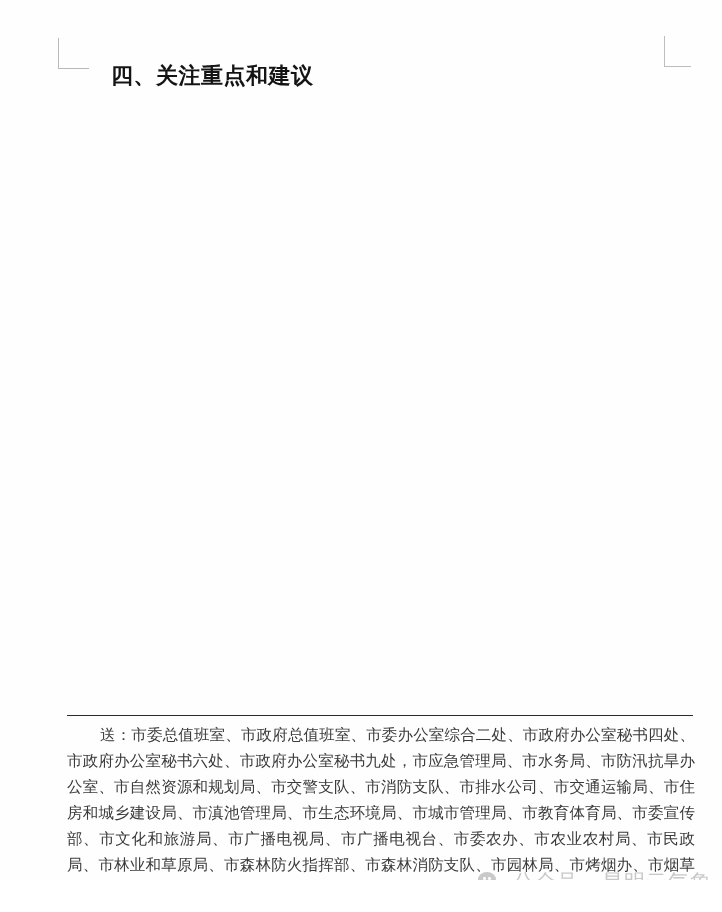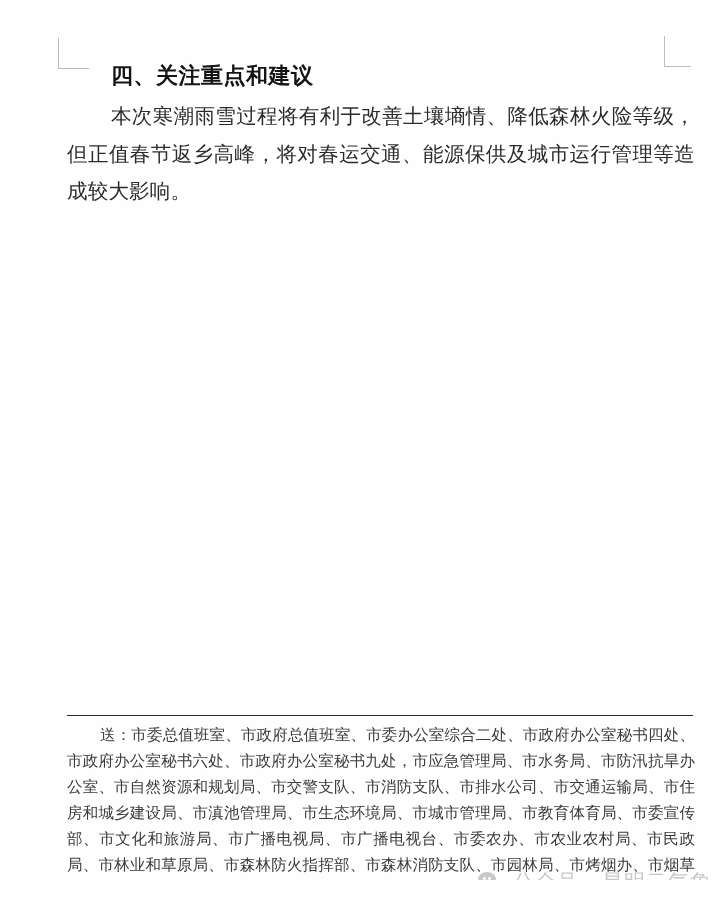--- a/index.html
+++ b/index.html
@@ -180,21 +180,20 @@
 
 <div id="page">
 
   <div class="corner-mark tl"></div>
   <div class="corner-mark tr"></div>
 
   <div class="doc-body">
 
     <h1 class="section-title">四、关注重点和建议</h1>
 
-    <p class="para"><span>本次寒潮雨雪过程将有利于改善土壤墒情、降低森林火险等级，但正值春节返乡高峰，将对春运交通、能源保供及城市运行管理等造成较大影响。</span></p>
 
 
 
 
 
   </div>
 
   <div class="footer-rule"></div>
 
   <div class="footer-block">

